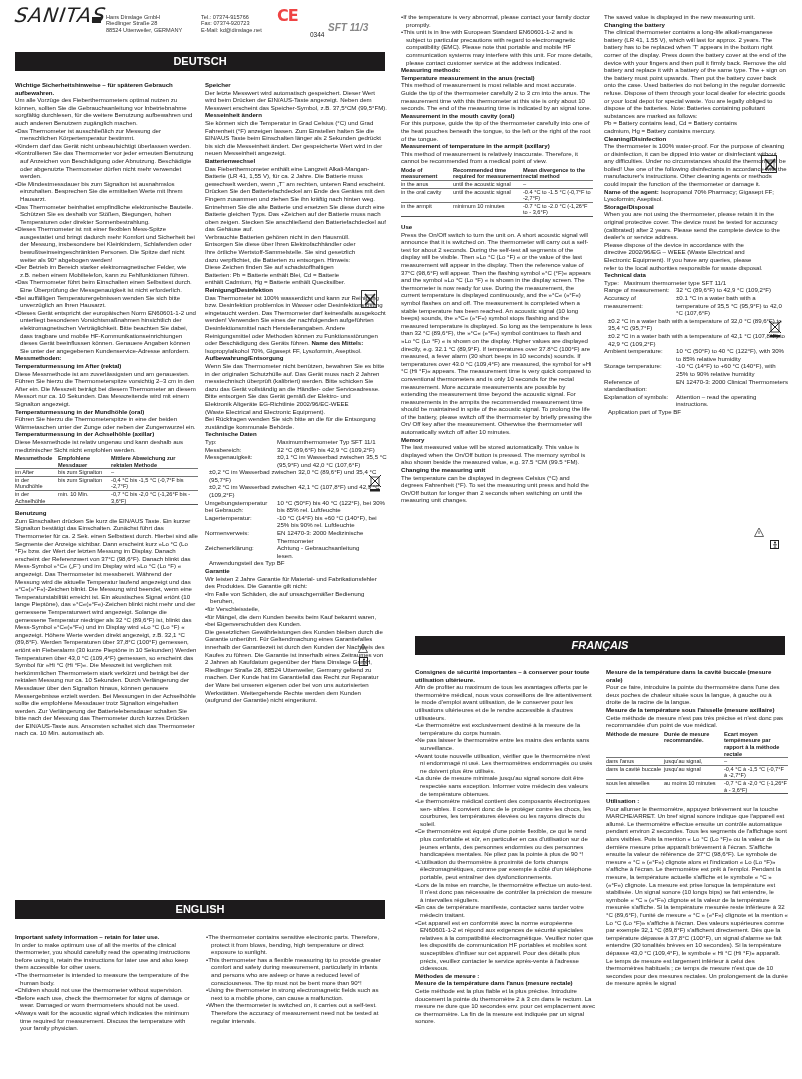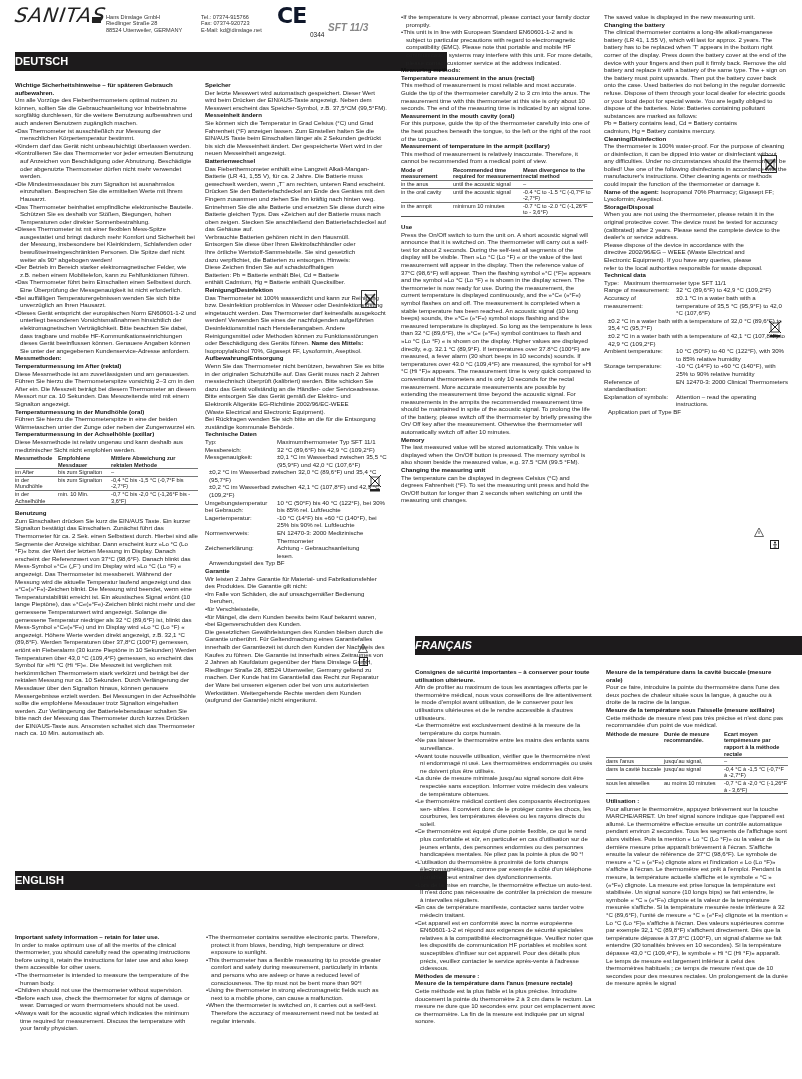--- a/index.html
+++ b/index.html
@@ -4,24 +4,24 @@
 <style>
   * { box-sizing: border-box; margin: 0; padding: 0; }
   html, body { width: 802px; height: 1079px; background: #fff; overflow: hidden; }
   body { font-family: "Liberation Sans", sans-serif; color: #222; font-size: 6.1px; line-height: 7.6px; position: relative; }
   .abs { position: absolute; }
   .col { position: absolute; width: 180px; }
   .col p { margin: 0; }
   .h { font-weight: bold; color: #111; }
   .blt { padding-left: 5px; text-indent: -5px; }
   .blt::before { content: "\2022 "; }
-  .lang-bar { position: absolute; left: 15px; width: 432px; height: 19px; background: #1d1b1c; color: #fff; font-weight: bold; font-size: 11px; text-align: left; line-height: 19px; }
+  .lang-bar { position: absolute; left: 15px; width: 370px; height: 19px; background: #1d1b1c; color: #fff; font-weight: bold; font-size: 11px; text-align: center; line-height: 19px; }
   .logo { font-family: "DejaVu Sans", sans-serif; font-style: italic; font-size: 20px; letter-spacing: 1px; color: #222; font-weight: normal; transform: skewX(-8deg); }
   .addr { font-size: 5.6px; line-height: 6.4px; color: #333; }
-  .ce { font-size: 22px; font-weight: bold; font-family: "DejaVu Sans", sans-serif; color: #0f172a; letter-spacing: -1px; }
+  .ce { font-size: 16px; font-weight: bold; font-family: "DejaVu Sans", sans-serif; color: #ef4444; letter-spacing: -1px; }
   .model { font-size: 10px; font-weight: bold; font-style: italic; color: #888; }
   table.mt { border-collapse: collapse; width: 100%; font-size: 5.6px; line-height: 6.6px; }
   table.mt th { text-align: left; font-weight: bold; vertical-align: top; }
   table.mt td { vertical-align: top; border-top: 0.6px solid #777; }
   table.mt tr.last td { border-bottom: 1px solid #555; }
   .icon-box { position: absolute; border: 0.8px solid #333; width: 16px; height: 18px; }
   .tec-row { display: flex; }
   .tec-row .k { width: 72px; flex: none; }
   .ind { padding-left: 4px; }
 </style>
@@ -289,21 +289,21 @@
       <path d="M5 4 V7" stroke="#222" stroke-width="0.7"></path>
     </svg>
 </div>
 <div class="abs" style="left:770px; top:540px; width:9px; height:9px; border:0.8px solid #222;">
   <svg width="8" height="8" viewBox="0 0 8 8">
       <circle cx="4" cy="1.6" r="1" fill="#222"></circle>
       <path d="M4 2.6 V5.5 M2 3.8 H6 M4 5.5 L2.5 7.5 M4 5.5 L5.5 7.5" stroke="#222" stroke-width="0.7"></path>
     </svg>
 </div>
 
-<div class="lang-bar" style="top:871px;">ENGLISH</div>
+<div class="lang-bar" style="top:900px;">ENGLISH</div>
 
 <div class="col" style="left:15px; top:933px; width:180px;">
   <p class="h">Important safety information – retain for later use.</p>
   <p>In order to make optimum use of all the merits of the clinical thermometer, you should carefully read the operating instructions before using it, retain the instructions for later use and also keep them accessible for other users.</p>
   <p class="blt">The thermometer is intended to measure the temperature of the human body.</p>
   <p class="blt">Children should not use the thermometer without supervision.</p>
   <p class="blt">Before each use, check the thermometer for signs of damage or wear. Damaged or worn thermometers should not be used.</p>
   <p class="blt">Always wait for the acoustic signal which indicates the minimum time required for measurement. Discuss the temperature with your family physician.</p>
 </div>
 <div class="col" style="left:206px; top:933px; width:180px;">

